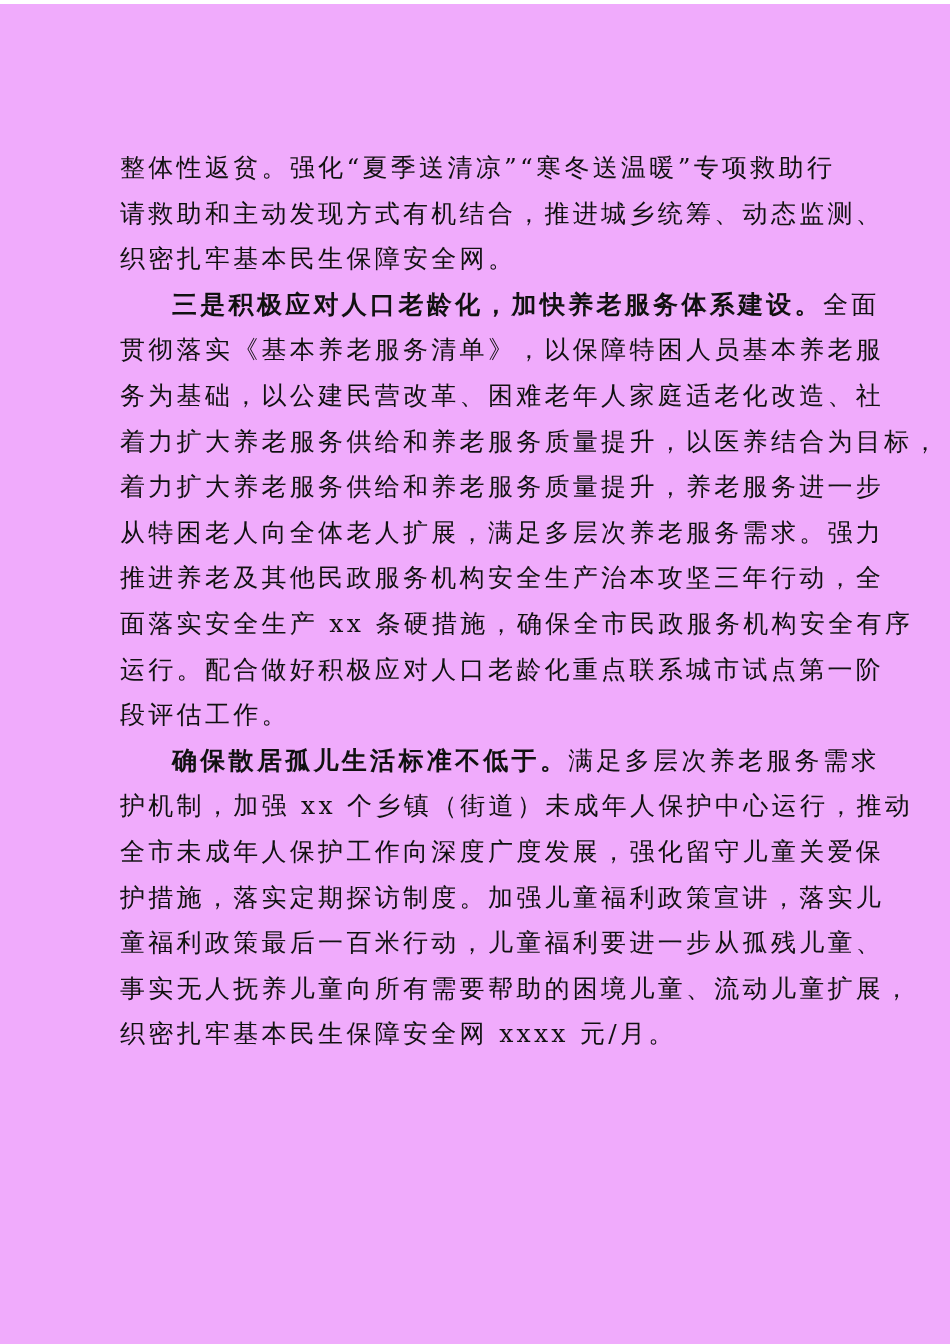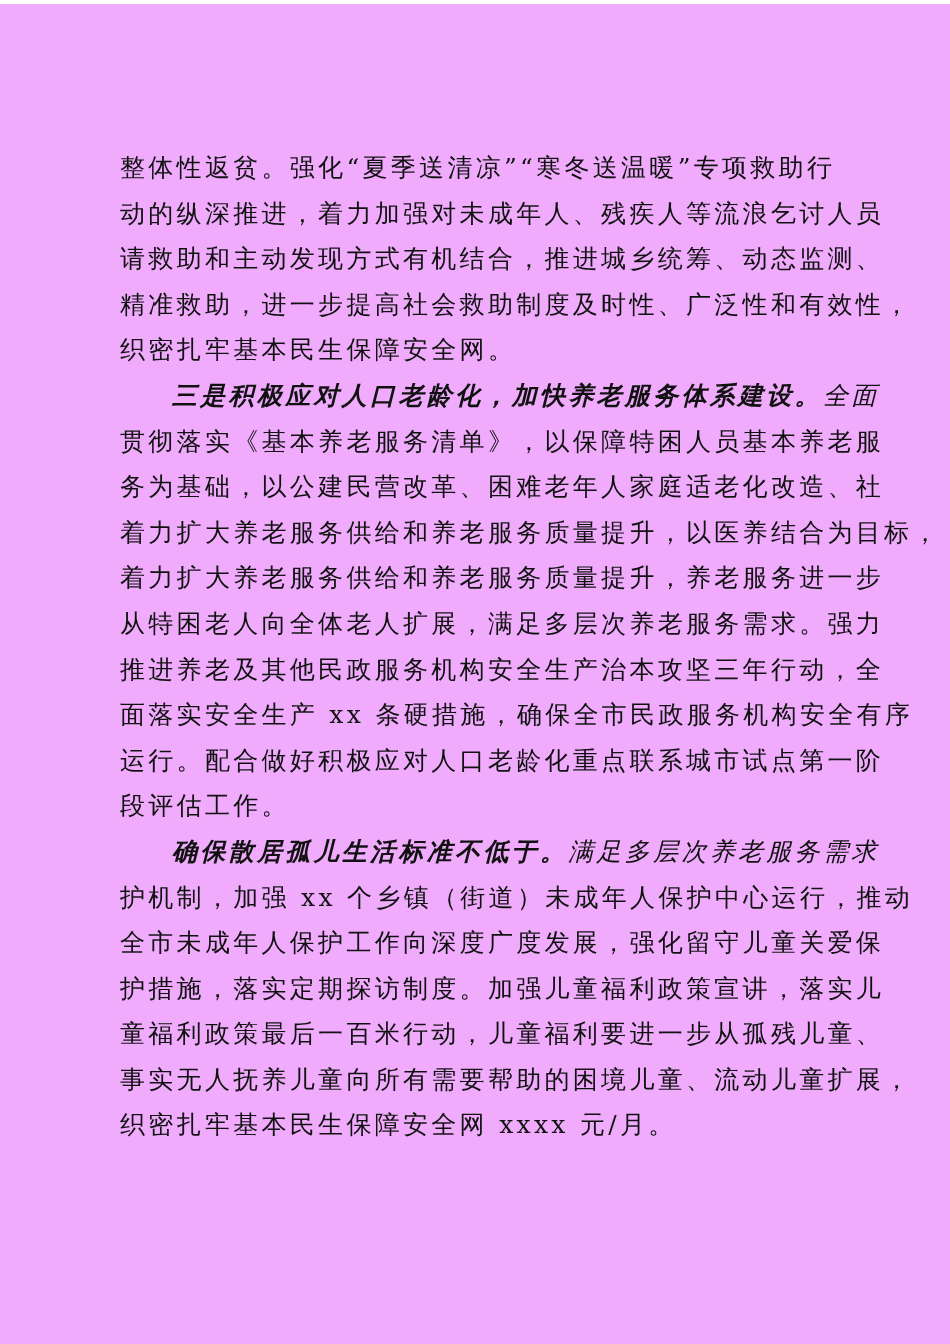--- a/index.html
+++ b/index.html
@@ -31,37 +31,34 @@
     }
     .line {
       height: 45.6px;
       line-height: 45.6px;
       font-size: 25px;
       letter-spacing: 3.3px;
       white-space: nowrap;
     }
     .line.indent {
       padding-left: 52px;
-      font-style: italic;
     }
     .bold {
       font-weight: bold;
     }
   </style>
 </head>
 <body>
 
 <div class="page">
   <div class="body-text">
 
     <div>
       <div class="line">整体性返贫。强化“夏季送清凉”“寒冬送温暖”专项救助行</div>
-      <div class="line">动的纵深推进，着力加强对未成年人、残疾人等流浪乞讨人员</div>
       <div class="line">请救助和主动发现方式有机结合，推进城乡统筹、动态监测、</div>
-      <div class="line">精准救助，进一步提高社会救助制度及时性、广泛性和有效性，</div>
       <div class="line">织密扎牢基本民生保障安全网。</div>
     </div>
 
     <div>
       <div class="line indent"><span class="bold">三是积极应对人口老龄化，加快养老服务体系建设。</span><span>全面</span></div>
       <div class="line">贯彻落实《基本养老服务清单》，以保障特困人员基本养老服</div>
       <div class="line">务为基础，以公建民营改革、困难老年人家庭适老化改造、社</div>
       <div class="line">着力扩大养老服务供给和养老服务质量提升，以医养结合为目标，</div>
       <div class="line">着力扩大养老服务供给和养老服务质量提升，养老服务进一步</div>
       <div class="line">从特困老人向全体老人扩展，满足多层次养老服务需求。强力</div>

